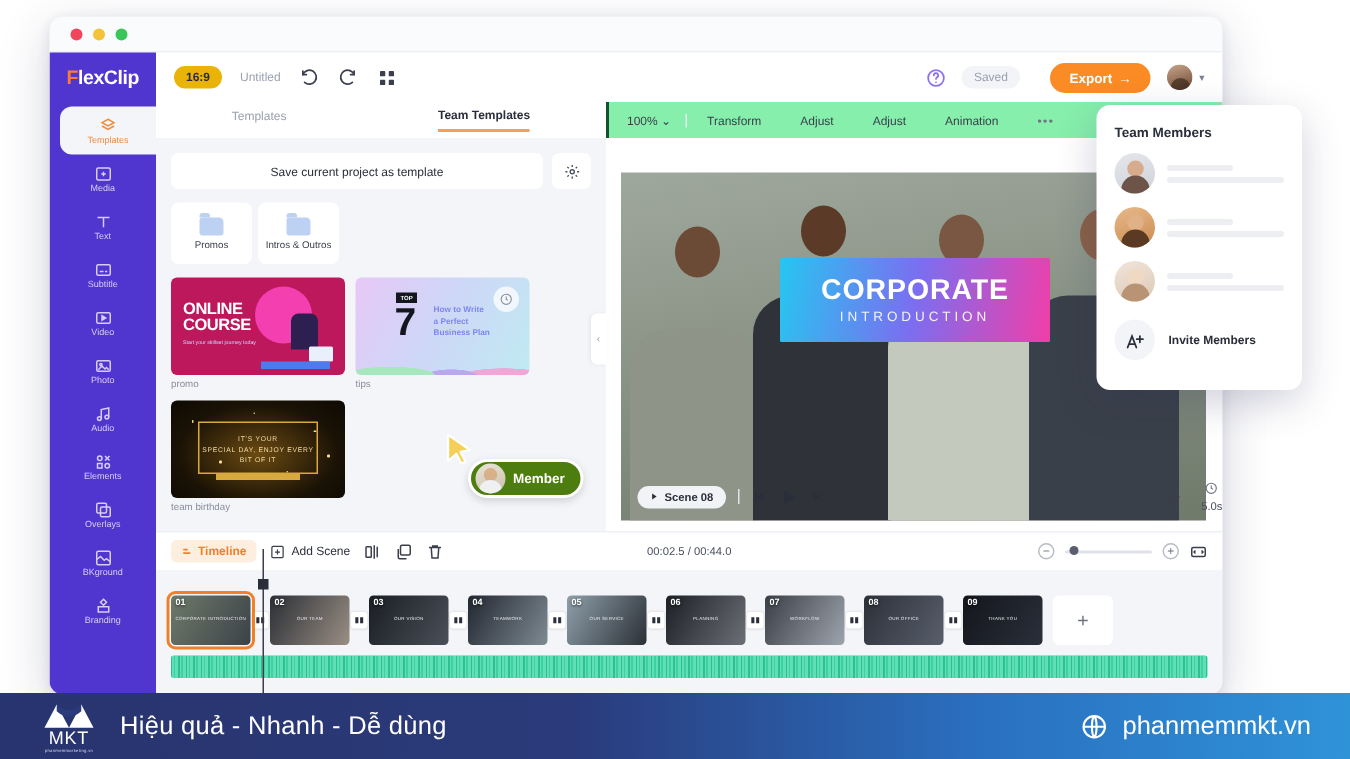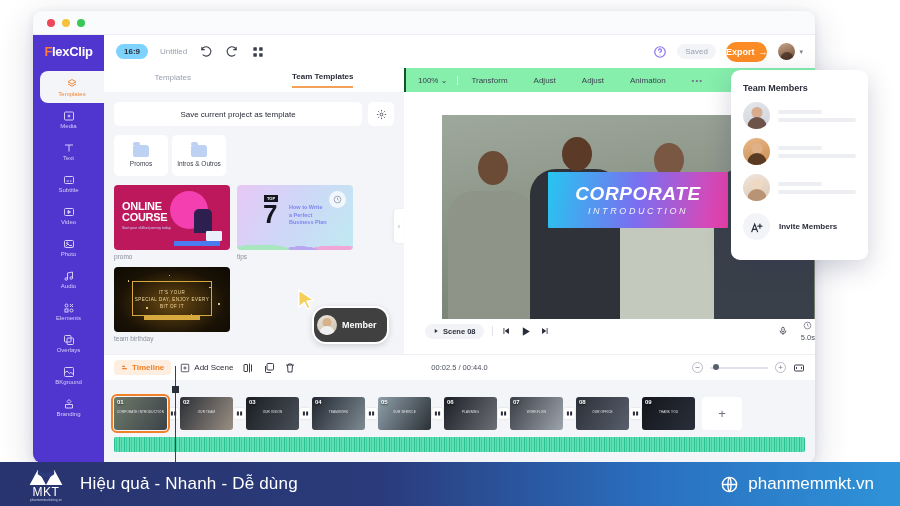--- a/index.html
+++ b/index.html
@@ -58,35 +58,35 @@
   }
   .side-item.active .si-icon svg { stroke: #f08a3c; }
 
   
   .header {
     position: absolute; left: 71px; top: 24px; right: 0; height: 33px;
     background: #ffffff;
     display: flex; align-items: center; padding: 0 12px; gap: 12px;
   }
   .pill-ratio {
-    background: #7dd3fc; border-radius: 10px; padding: 3px 8px;
+    background: #eab308; border-radius: 10px; padding: 3px 8px;
     font-size: 8px; font-weight: bold; color: #2a2d3a;
   }
   .untitled { font-size: 8px; color: #9aa0ae; }
   .hdr-icon { width: 14px; height: 14px; color: #3b3f4d; }
   .hdr-icon svg { width: 14px; height: 14px; display: block; }
   .hdr-right { margin-left: auto; display: flex; align-items: center; gap: 10px; }
   .saved {
     font-size: 8px; color: #9aa0ae; background: #f3f4f7;
     border-radius: 9px; padding: 3px 8px;
   }
   .export-btn {
     background: #fb8b24; color: #fff; font-size: 9px; font-weight: bold;
-    border-radius: 11px; padding: 5px 0; border: none; cursor: pointer;
-    display: flex; align-items: center; gap: 4px;
+    border-radius: 11px; padding: 5px 13px; border: none; cursor: pointer;
+    display: flex; align-items: center; gap: 4px; margin-left: 10px;
   }
   .avatar-wrap { display: flex; align-items: center; gap: 3px; }
   .avatar {
     width: 19px; height: 19px; border-radius: 50%;
     background: linear-gradient(160deg,#c9a68b,#6b4733);
     position: relative; overflow: hidden; border: 1px solid #fff;
   }
   .avatar::after {
     content:""; position:absolute; left:50%; top:52%; transform:translateX(-50%);
     width: 13px; height: 13px; border-radius: 50% 50% 40% 40%;
@@ -209,24 +209,23 @@
     display:flex; align-items:center; justify-content:center;
     font-size: 7px; color:#9aa0ae; cursor:pointer; z-index: 6;
     box-shadow: -1px 0 3px rgba(0,0,0,.06);
   }
 
   
   .canvas-area {
     position: absolute; left: 371px; top: 81px; right: 0; height: 262px; background: #fff;
   }
   .stagevid {
-    position: absolute; left: 38px; top: 23px; width: 390px; height: 204px;
+    position: absolute; left: 10px; top: 23px; width: 390px; height: 232px;
     background: linear-gradient(170deg,#9fa89c 0%,#6f7a6b 100%);
     overflow: hidden;
-    font-style: italic;
   }
   .vgrad-people { position: absolute; inset: 0; }
   .person { position: absolute; bottom: 0; border-radius: 26px 26px 0 0; }
   .p-head { position:absolute; border-radius:50%; }
   .title-frame {
     position: absolute; left: 106px; top: 57px; width: 180px; height: 56px;
     padding: 2px; border-radius: 1px;
     background: linear-gradient(100deg,#26c6f0 0%,#7b6ef0 50%,#f13ea8 100%);
   }
   .title-inner {
@@ -353,22 +352,22 @@
     display:flex; align-items:center; justify-content:center; flex:none;
   }
   .invite-ic svg { width:14px; height:14px; }
   .invite-txt { font-size: 8px; font-weight:bold; color:#2a2d3a; }
 
   
   .cursor-badge { position: absolute; left: 296px; top: 288px; z-index: 25; }
   .cur-arrow { position:absolute; left:0; top:0; width: 22px; height: 24px; }
   .badge-pill {
     position:absolute; left: 16px; top: 18px;
-    background:#404040; border: 2px solid #fff; border-radius: 14px;
-    height: 38px; padding: 0 10px 0 3px;
+    background:#4d7c0f; border: 2px solid #fff; border-radius: 14px;
+    height: 26px; padding: 0 10px 0 3px;
     display:flex; align-items:center; gap: 5px;
     box-shadow: 0 2px 6px rgba(0,0,0,.15);
   }
   .badge-av {
     width: 20px; height: 20px; border-radius:50%; overflow:hidden; position:relative;
     background: linear-gradient(160deg,#e9e4da,#cbbfa8); flex:none;
   }
   .badge-av::after {
     content:""; position:absolute; left:50%; top:55%; transform:translateX(-50%);
     width: 15px; height: 14px; border-radius: 50% 50% 40% 40%; background:#f0f0f2;

